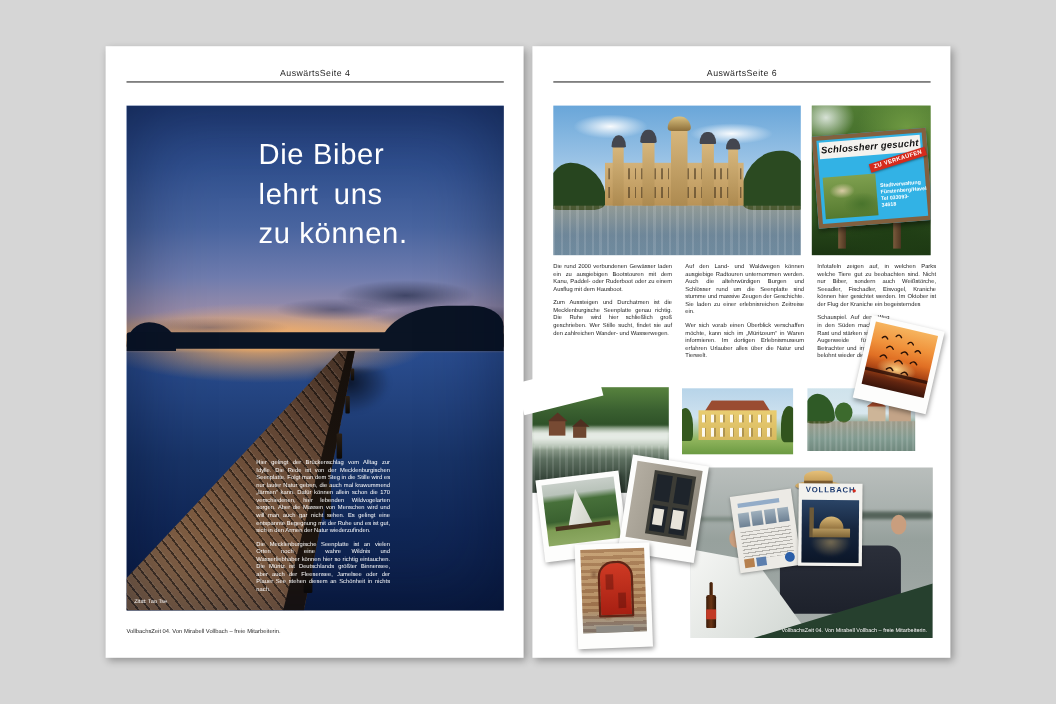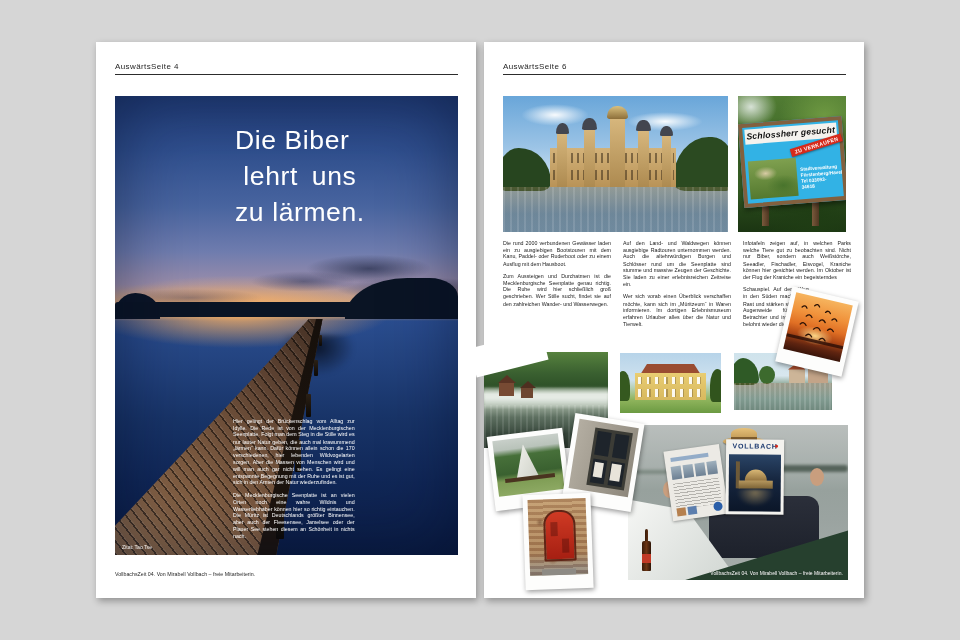--- a/index.html
+++ b/index.html
@@ -1,20 +1,20 @@
 <!DOCTYPE html>
 <html lang="de"><head>
 <meta charset="utf-8">
 <style>
   html,body{margin:0;padding:0;background:#d6d6d6;font-family:"Liberation Sans",sans-serif;}
   .canvas{position:relative;width:960px;height:640px;background:#d6d6d6;overflow:hidden;}
   .page{position:absolute;top:42px;width:380px;height:556px;background:#fff;box-shadow:2px 3px 7px rgba(0,0,0,.33);}
   .page.left{left:96px;}
   .page.right{left:484px;}
-  .pghead{position:absolute;left:19px;right:18px;top:20px;display:flex;justify-content:flex-start;font-size:8px;letter-spacing:.4px;color:#1f1f1f;}
+  .pghead{position:absolute;left:19px;right:18px;top:20px;display:flex;justify-content:center;font-size:8px;letter-spacing:.4px;color:#1f1f1f;}
   .pgrule{position:absolute;left:19px;right:18px;top:32px;border-bottom:1.8px solid #2c2c2c;}
   .abs{position:absolute;}
   .photo{position:absolute;overflow:hidden;}
   .tiny{font-size:6.6px;line-height:1.3;transform:scale(.8);transform-origin:0 0;text-align:justify;}
   .tiny p{margin:0 0 7px 0;}
   .polaroid{position:absolute;background:#fdfdfc;box-shadow:1px 2px 5px rgba(0,0,0,.4);padding:5px 5px 14px 5px;z-index:6;}
   .polaroid .ph{position:relative;overflow:hidden;width:100%;height:100%;}
 
   
   #hero{left:19px;top:54px;width:343px;height:459px;background:
@@ -189,22 +189,22 @@
       <div class="abs deck"></div>
       <div class="abs deckside"></div>
       <div class="abs post" style="left:47%;top:87%;width:8px;height:44px;"></div>
       <div class="abs post" style="left:52.5%;top:75%;width:6px;height:32px;"></div>
       <div class="abs post" style="left:55.8%;top:65%;width:5px;height:23px;"></div>
       <div class="abs post" style="left:58%;top:57.5%;width:4px;height:16px;"></div>
       <div class="abs post" style="left:59.6%;top:52%;width:3px;height:11px;"></div>
       <div class="abs vign"></div>
       <h1>
         <span style="display:block;">Die Biber</span>
-        <span style="display:block;text-align:center;" class="w2">lehrt uns</span>
-        <span style="display:block;">zu lärmen.</span>
+        <span style="display:block;" class="w2">lehrt uns</span>
+        <span style="display:block;">zu können.</span>
       </h1>
       <div class="bodytext tiny">
         <p>Hier gelingt der Brückenschlag vom Alltag zur Idylle. Die Rede ist von der Mecklenburgischen Seenplatte. Folgt man dem Steg in die Stille wird es nur lauter Natur geben, die auch mal krawummend „lärmen“ kann. Dafür können allein schon die 170 verschiedenen, hier lebenden Wildvogelarten sorgen. Aber die Massen von Menschen wird und will man auch gar nicht sehen. Es gelingt eine entspannte Begegnung mit der Ruhe und es ist gut, sich in den Armen der Natur wiederzufinden.</p>
         <p>Die Mecklenburgische Seenplatte ist an vielen Orten noch eine wahre Wildnis und Wasserliebhaber können hier so richtig eintauchen. Die Müritz ist Deutschlands größter Binnensee, aber auch der Fleesensee, Jamelsee oder der Plauer See stehen diesem an Schönheit in nichts nach.</p>
       </div>
       <span class="credit">Zitat: Tao Tse</span>
     </figure>
 
     <div class="footcap tiny">VollbachsZeit 04. Von Mirabell Vollbach – freie Mitarbeiterin.</div>
   </section>

